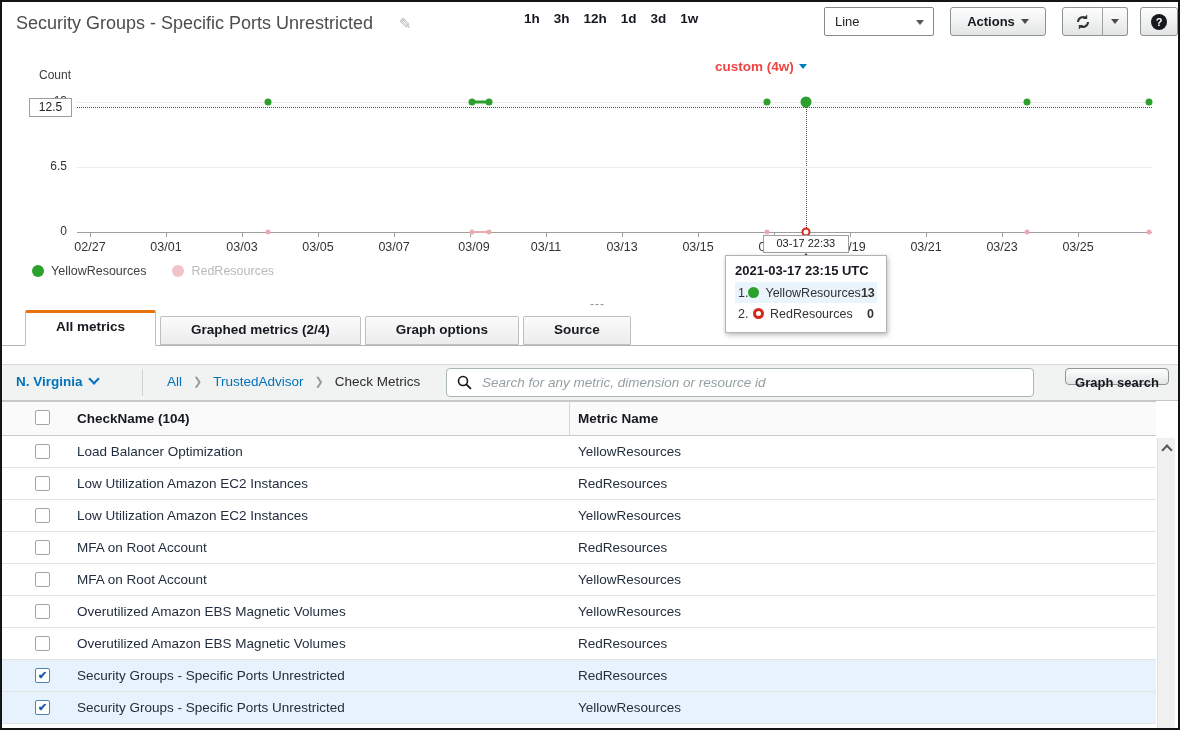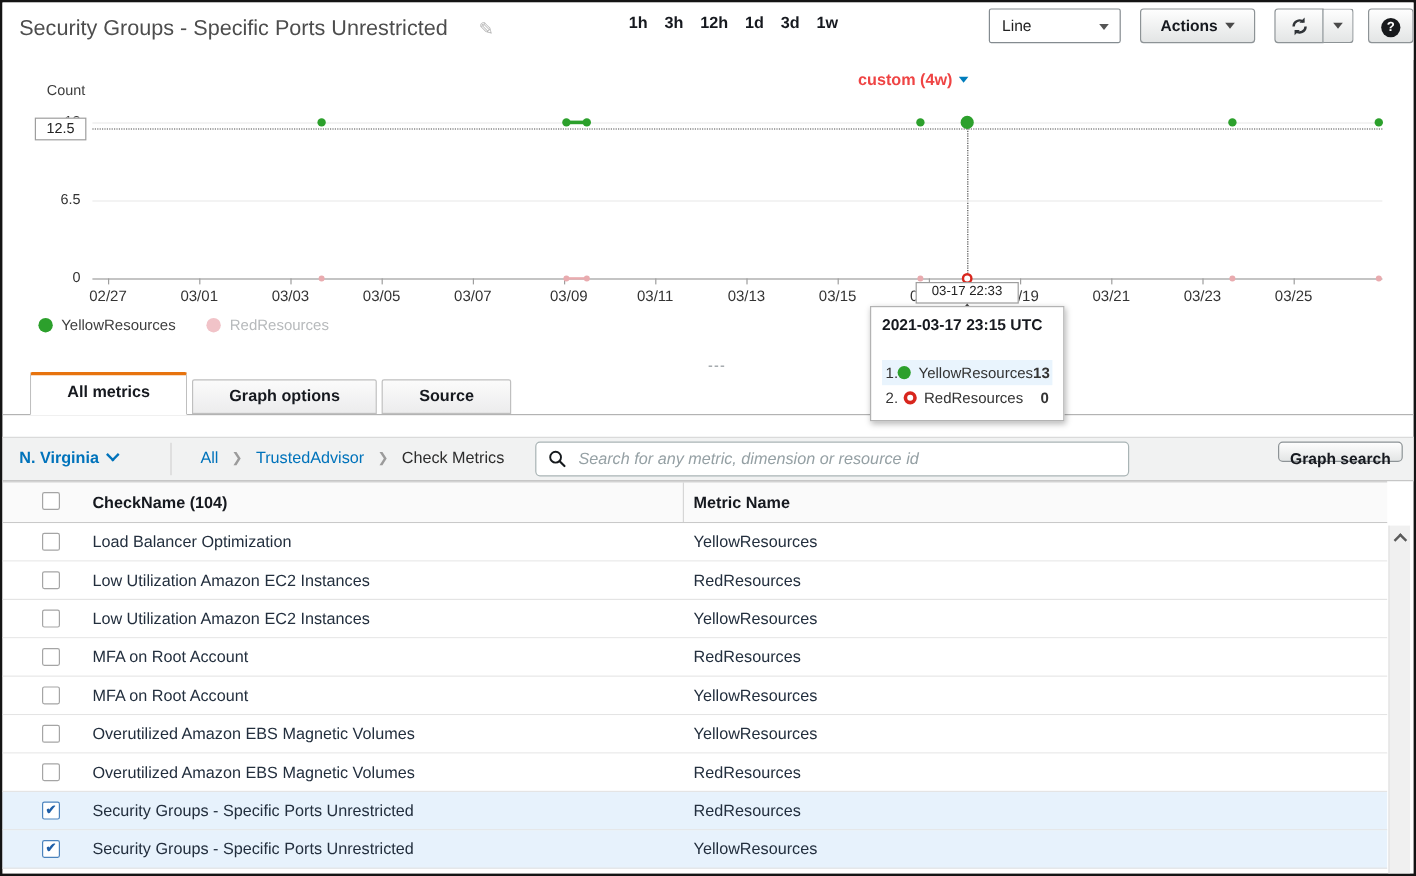--- a/index.html
+++ b/index.html
@@ -45,21 +45,21 @@
   #hover-ybox{position:absolute;left:27px;top:48px;width:41px;height:17px;background:#fff;border:1px solid #9e9e9e;font-size:12px;line-height:16px;text-align:center;color:#222;z-index:5;}
   #hover-xbox{position:absolute;top:185px;width:84px;height:16px;background:#fff;border:1px solid #9e9e9e;font-size:11px;line-height:15px;text-align:center;color:#222;z-index:5;}
   #hover-xtri{position:absolute;top:203px;width:0;height:0;border-left:6px solid transparent;border-right:6px solid transparent;border-bottom:7px solid #4a4a4a;z-index:5;}
   #legend{position:absolute;left:30px;top:214px;display:flex;gap:26px;align-items:center;font-size:12.5px;}
   .lg-item{display:flex;align-items:center;gap:7px;}
   .lg-dot{width:12px;height:12px;border-radius:50%;}
   #loading-dashes{position:absolute;left:588px;top:247px;color:#8b9196;font-size:12px;letter-spacing:1px;}
 
   
   #tooltip{position:absolute;left:723px;top:253px;width:162px;box-sizing:border-box;background:#fff;border:1px solid #b3b3b3;box-shadow:1px 2px 5px rgba(0,0,0,0.28);padding:7px 9px 8px;z-index:40;}
-  #tt-title{font-size:13px;font-weight:bold;color:#16191f;margin-bottom:22px;white-space:nowrap;}
+  #tt-title{font-size:13px;font-weight:bold;color:#16191f;margin-bottom:4px;white-space:nowrap;}
   .tt-row{display:flex;align-items:center;height:21px;font-size:12.5px;color:#333;padding:0 3px;}
   .tt-row.hl{background:#e9f4fd;}
   .tt-num{width:15px;}
   .tt-marker{width:11px;height:11px;border-radius:50%;margin-right:6px;box-sizing:border-box;flex:none;}
   .tt-marker.green-filled{background:#2ca02c;}
   .tt-marker.red-open{background:#fff;border:3px solid #d8261d;}
   .tt-name{flex:1;}
   .tt-val{font-weight:bold;}
 
   
@@ -68,21 +68,21 @@
   .tab.active{background:#fff;border-top:3px solid #e7730e;height:32px;line-height:27px;margin-bottom:-1px;border-bottom:1px solid #fff;}
 
   
   #toolbar{position:absolute;left:0;top:362px;width:1180px;height:37px;box-sizing:border-box;background:#f1f2f2;border-top:1px solid #dadada;border-bottom:1px solid #c6c6c6;}
   #region{position:absolute;left:14px;top:9px;font-size:13.5px;font-weight:bold;color:#0073bb;cursor:pointer;}
   .chev-blue{display:inline-block;width:6px;height:6px;border-right:2px solid #0073bb;border-bottom:2px solid #0073bb;transform:rotate(45deg);margin-left:7px;vertical-align:3px;}
   #toolbar-div{position:absolute;left:140px;top:4px;bottom:4px;width:1px;background:#d2d2d2;}
   #breadcrumb{position:absolute;left:165px;top:9px;display:flex;gap:11px;align-items:center;font-size:13.5px;color:#2d2d2d;}
   .bc-link{color:#0073bb;cursor:pointer;}
   .bc-sep{color:#9b9b9b;font-size:11px;}
-  #searchbox{position:absolute;left:444px;top:3px;width:495px;height:29px;box-sizing:border-box;background:#fff;border:1px solid #a9b4b5;border-radius:4px;display:flex;align-items:center;padding:0 10px;}
+  #searchbox{position:absolute;left:444px;top:3px;width:588px;height:29px;box-sizing:border-box;background:#fff;border:1px solid #a9b4b5;border-radius:4px;display:flex;align-items:center;padding:0 10px;}
   #search-input{border:none;outline:none;flex:1;margin-left:8px;background:transparent;font-family:inherit;font-size:13.5px;font-style:italic;color:#444;}
   #search-input::placeholder{color:#95a0a4;font-style:italic;}
   #graph-search{position:absolute;left:1063px;top:3px;width:104px;height:17px;line-height:27px;text-align:center;border-radius:4px;}
 
   
   #thead{position:absolute;left:0;top:399px;width:1154px;height:35px;box-sizing:border-box;background:#fafafa;border-top:1px solid #c9c9c9;border-bottom:1px solid #c9c9c9;}
   .cb{position:absolute;left:33px;top:8px;width:15px;height:15px;box-sizing:border-box;border:1px solid #a5a5a5;border-radius:2px;background:#fff;font-size:11px;line-height:13px;text-align:center;color:#1f5fa8;cursor:pointer;}
   .cb.on{border-color:#4b83bd;font-weight:bold;}
   #thead .hcol1{position:absolute;left:75px;top:9px;font-size:13.5px;font-weight:bold;color:#16191f;}
   #thead .hdiv{position:absolute;left:567px;top:0;bottom:0;width:1px;background:#d6d6d6;}
@@ -213,20 +213,21 @@
     <span class="tt-num">2.</span>
     <span class="tt-marker red-open"></span>
     <span class="tt-name">RedResources</span>
     <span class="tt-val">0</span>
   </div>
       </div>
   </div>
 
   <div id="tabs">
       <div class="tab active">All metrics</div>
+      <div class="tab">Graphed metrics (2/4)</div>
       <div class="tab">Graph options</div>
       <div class="tab">Source</div>
     </div>
 
   <div id="toolbar">
     <span id="region"><span>N. Virginia</span><span class="chev-blue"></span></span>
     <div id="toolbar-div"></div>
     <div id="breadcrumb">
         <span class="bc-link">All</span>
         <span class="bc-sep">❯</span>

